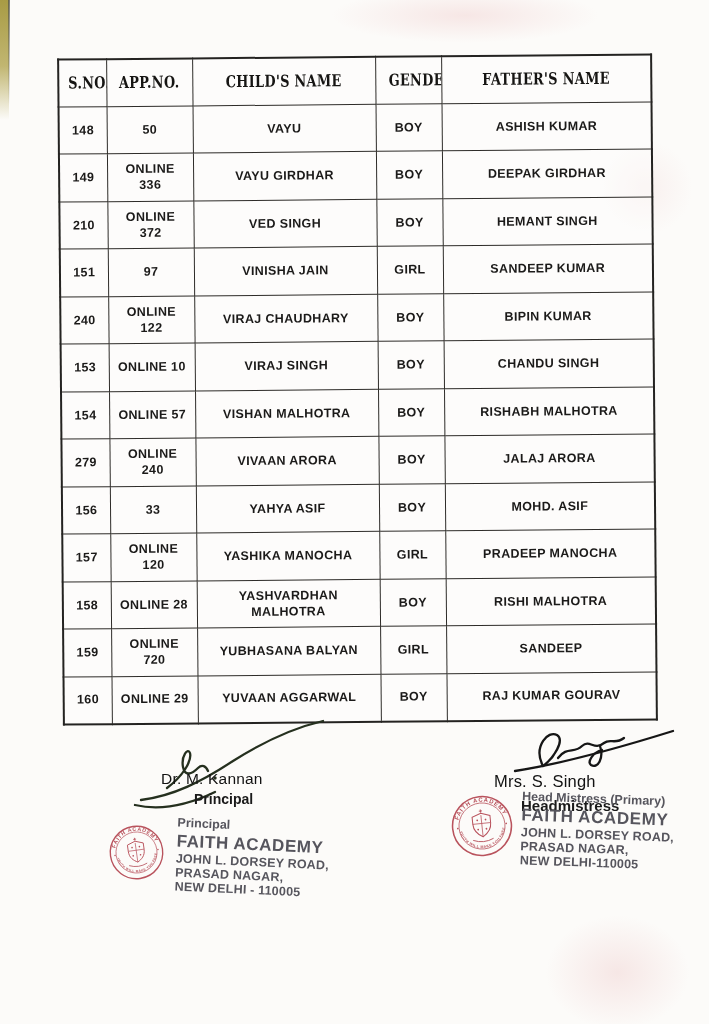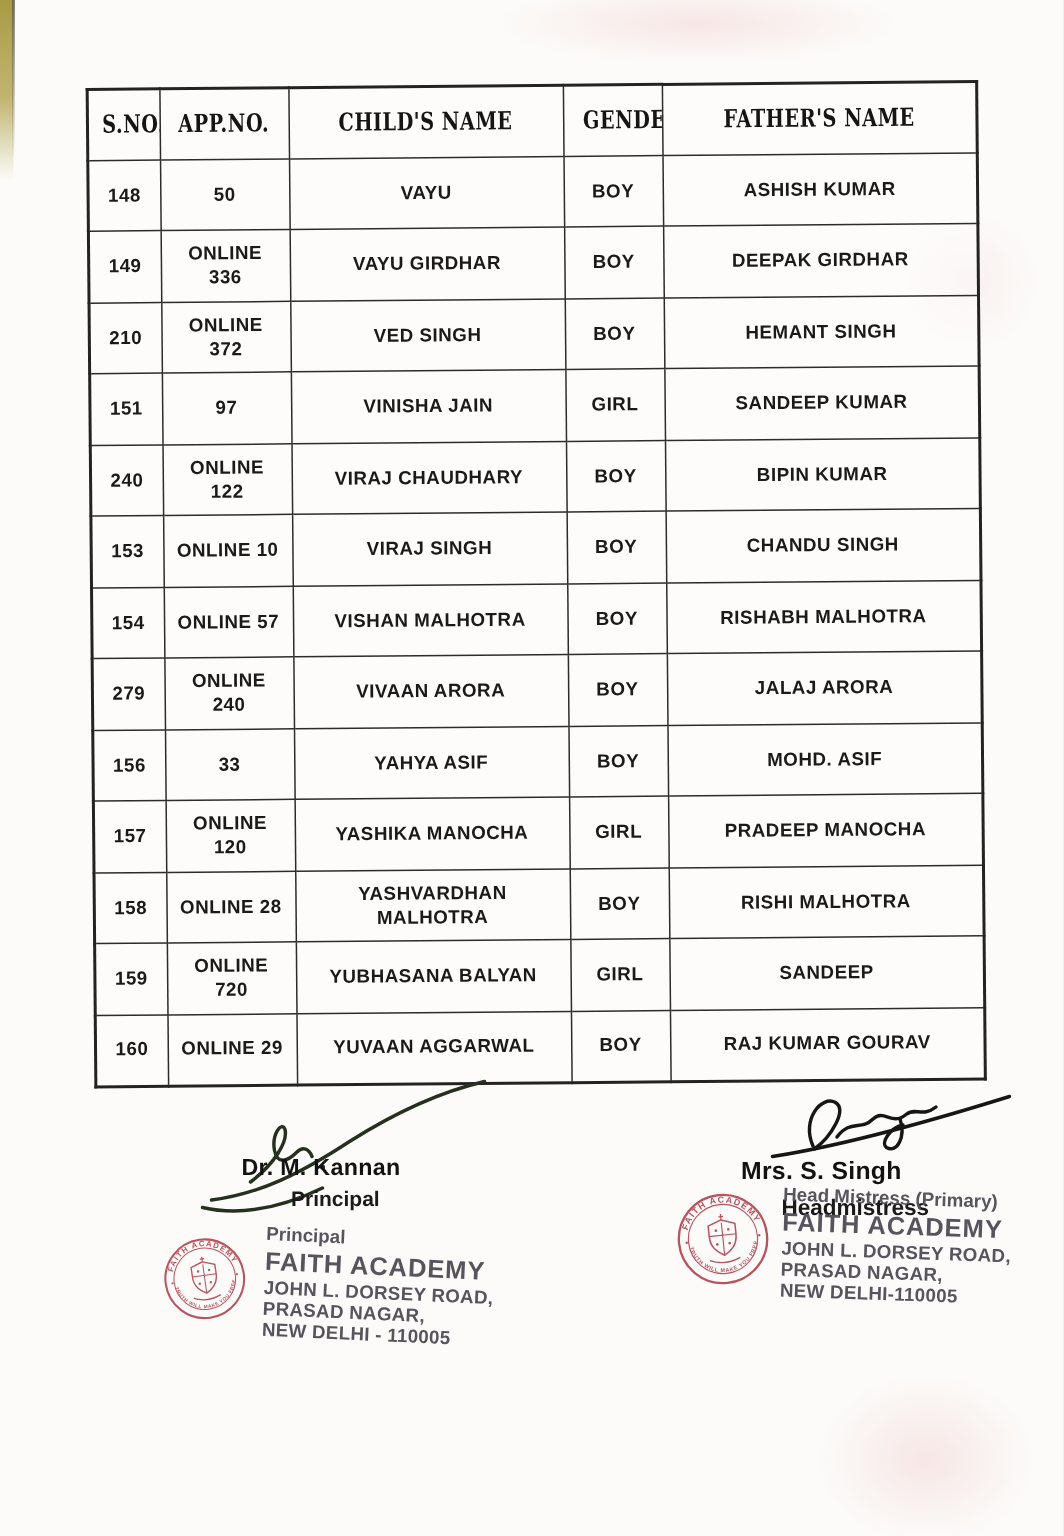--- a/index.html
+++ b/index.html
@@ -28,21 +28,21 @@
   table.adm tr{height:47.5px;}
   table.adm tr.hdr-row{height:47px;}
   .hdr{display:inline-block;transform:scaleX(.78);transform-origin:center;
     font-family:"DejaVu Serif",serif;font-weight:700;font-size:16.5px;
     letter-spacing:.4px;white-space:nowrap;color:#161513;}
   td.c{font-weight:bold;font-size:12.5px;letter-spacing:.35px;line-height:1.3;color:#1b1a19;}
   td.app{white-space:pre-line;padding:2px 6px;}
 
   
   .sig-svg{position:absolute;}
-  .typed-name{position:absolute;font-weight:bold;font-size:15.5px;color:#121212;letter-spacing:.2px;}
+  .typed-name{position:absolute;font-weight:normal;font-size:15.5px;color:#121212;letter-spacing:.2px;}
   .typed-title{position:absolute;font-size:14px;font-weight:bold;color:#1a1a1a;}
   .stamp{position:absolute;color:#56555d;font-weight:bold;line-height:1.12;}
   .stamp .role{font-size:12.5px;margin-bottom:2px;}
   .stamp .org{font-size:17px;letter-spacing:.6px;margin-bottom:1px;white-space:nowrap;}
   .stamp .addr{font-size:12.5px;letter-spacing:.2px;white-space:nowrap;}
   .stamp-left{left:176px;top:819px;transform:rotate(2.6deg);}
   .stamp-right{left:521px;top:792px;transform:rotate(2deg);}
   .seal{position:absolute;opacity:.88;mix-blend-mode:multiply;}
   .seal-left{left:108px;top:824px;width:57px;height:57px;transform:rotate(-8deg);}
   .seal-right{left:450px;top:794px;width:64px;height:64px;transform:rotate(-6deg);}

